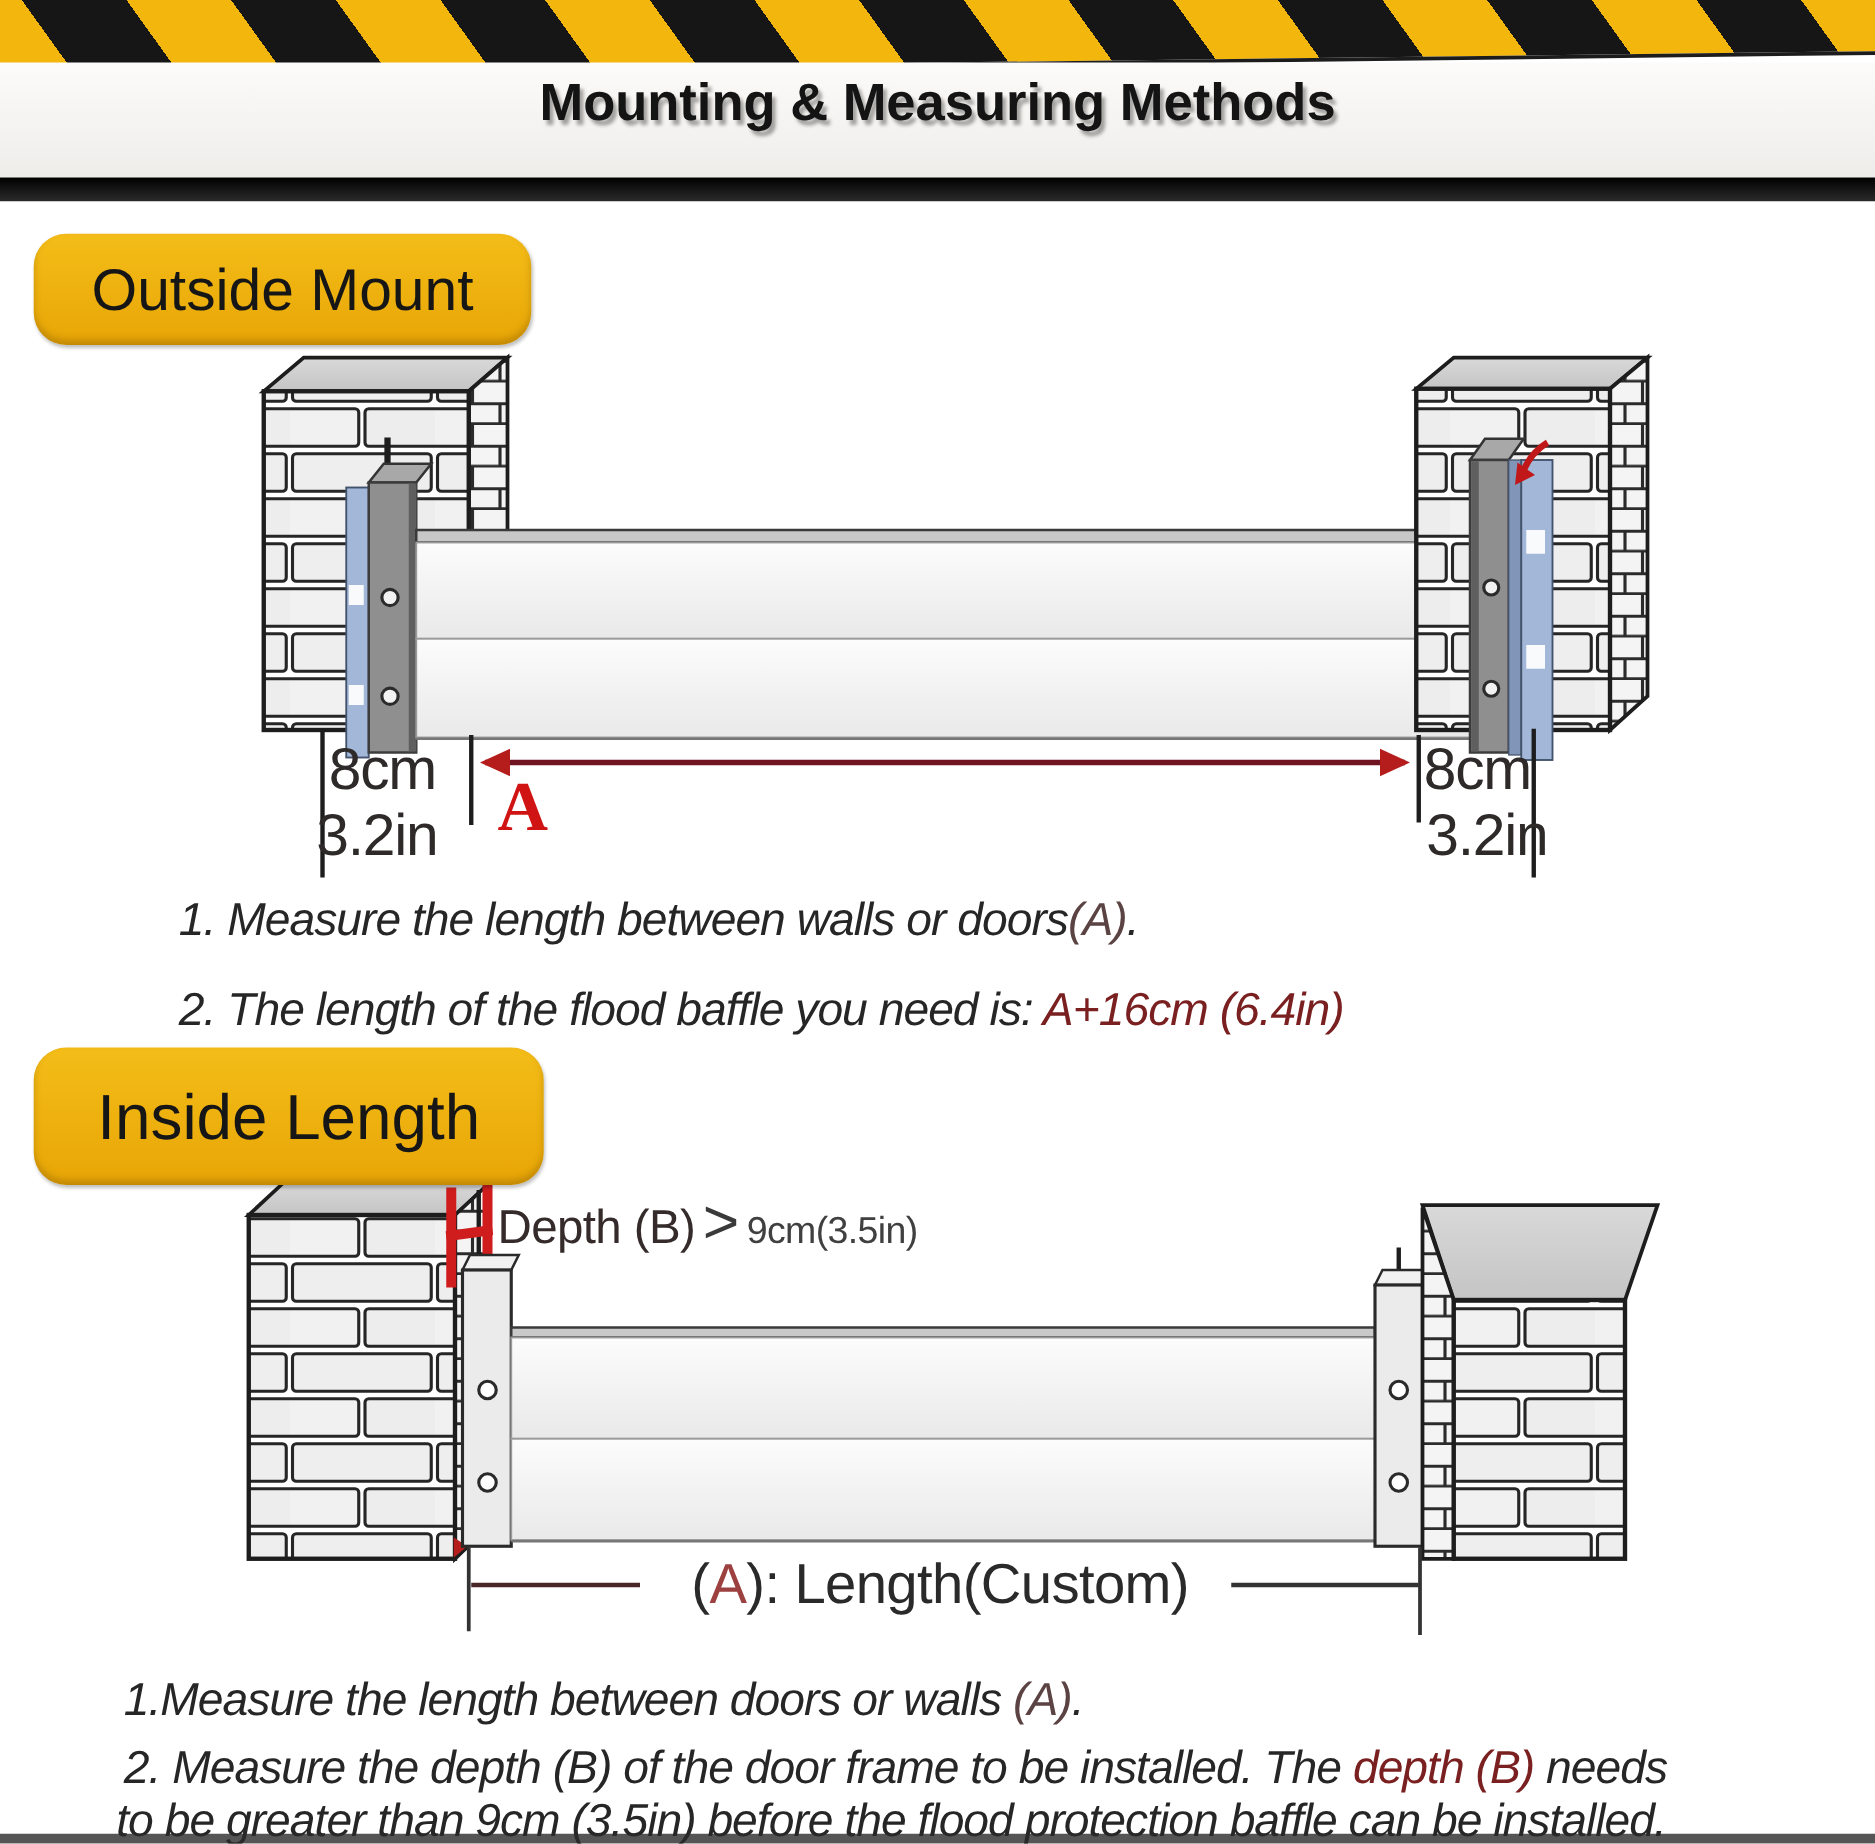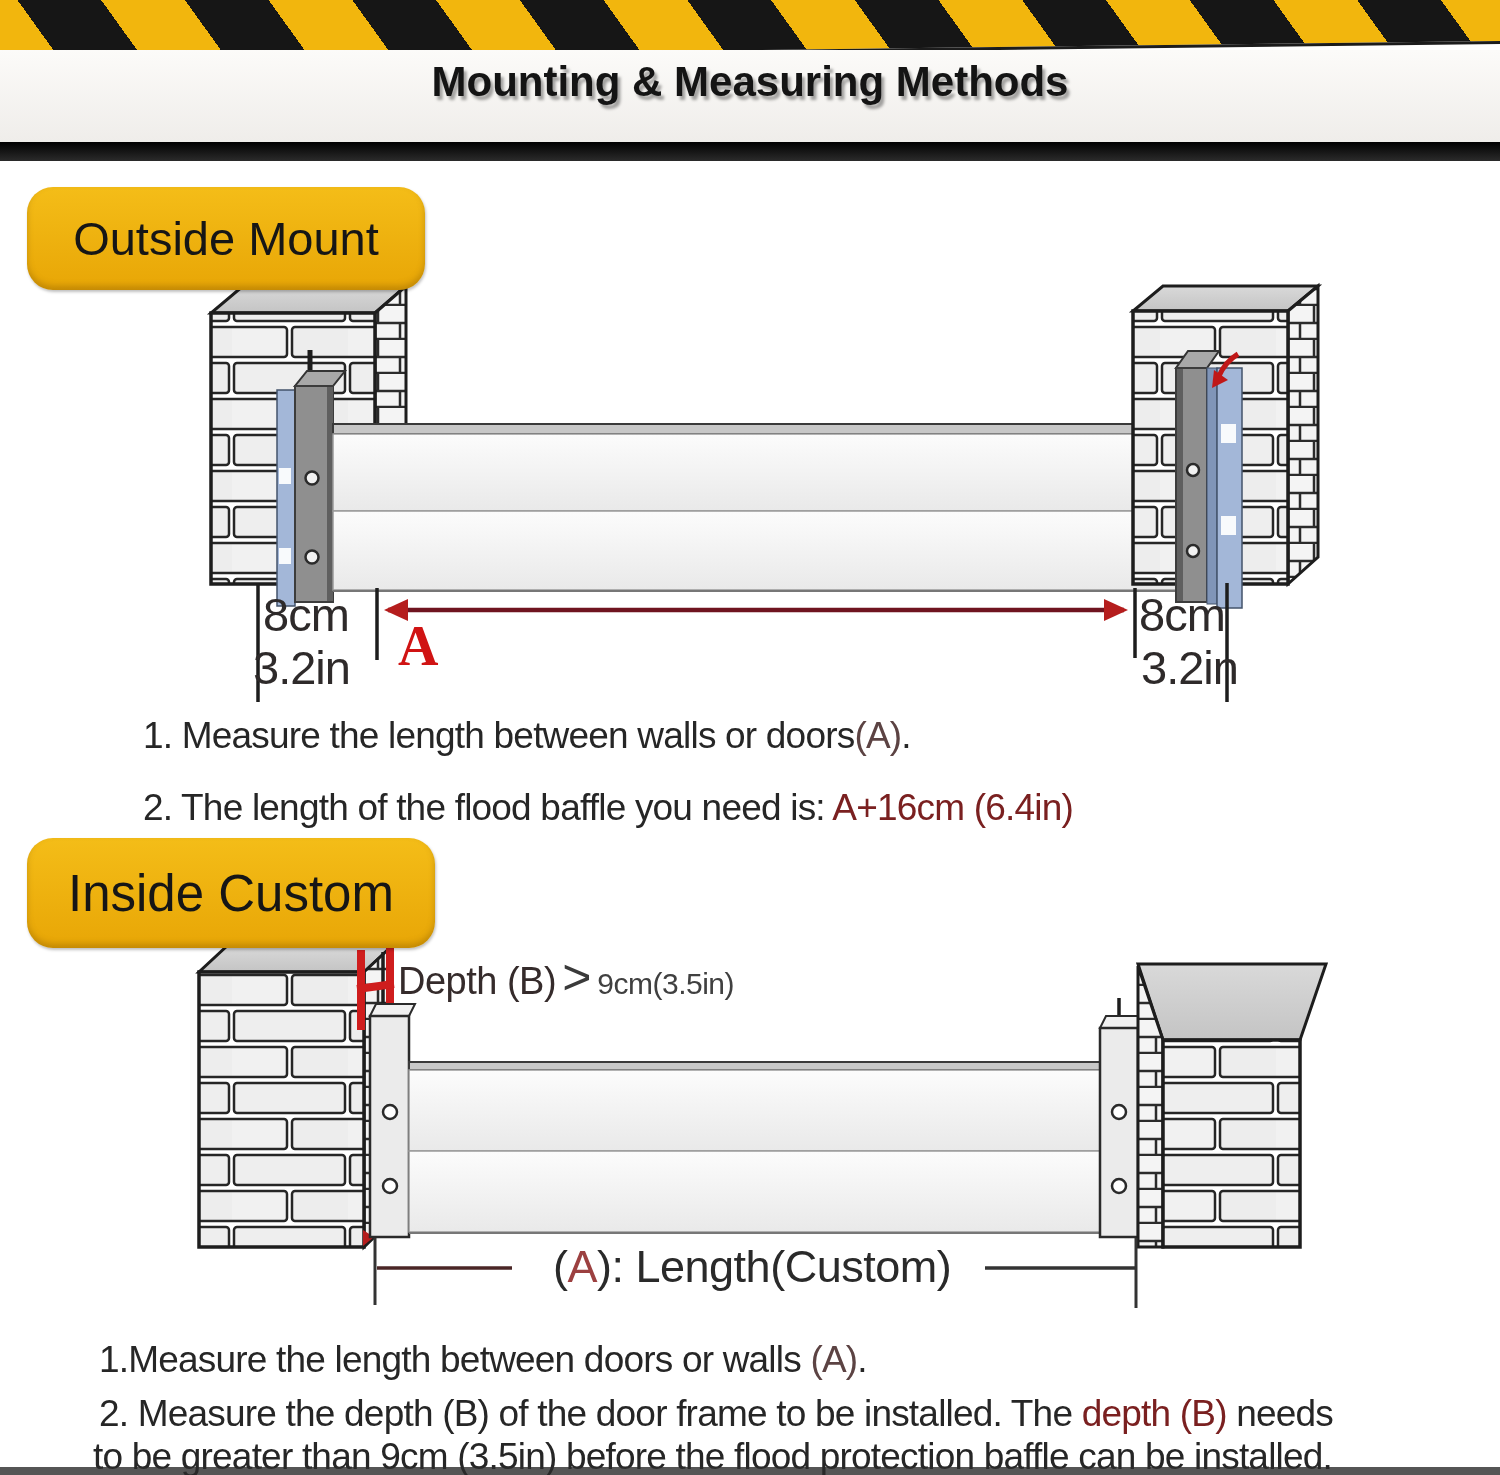--- a/index.html
+++ b/index.html
@@ -18,35 +18,35 @@
              text-shadow:3px 4px 3px rgba(0,0,0,0.35);white-space:nowrap;}
   .divider{position:absolute;top:142px;left:0;width:1500px;height:19px;
            background:linear-gradient(#000,#2b2b2b);}
   .bottombar{position:absolute;top:1467px;left:0;width:1500px;height:8px;background:#2a2a2a;opacity:.8;}
   
   .badge{position:absolute;border-radius:26px;
          background:linear-gradient(#f4bd18,#e8a606);
          box-shadow:inset 0 -4px 6px rgba(120,80,0,.35), 1px 2px 3px rgba(0,0,0,.25);
          display:flex;align-items:center;justify-content:center;
          color:#161616;white-space:nowrap;}
-  .badge1{left:27px;top:187px;width:398px;height:103px;font-size:47px;}
+  .badge1{left:27px;top:187px;width:398px;height:89px;font-size:47px;}
   .badge2{left:27px;top:838px;width:408px;height:110px;font-size:51px;}
   
   .meas{position:absolute;font-size:47px;letter-spacing:-1px;color:#2e2a2a;line-height:1;white-space:nowrap;}
   .spanlbl{position:absolute;left:398px;top:618px;display:flex;align-items:baseline;white-space:nowrap;}
   .spanlbl .big-a{font-family:"Liberation Serif",serif;font-weight:bold;font-size:56px;color:#d01313;line-height:1;}
   .spanlbl .txt{font-size:43px;letter-spacing:-1px;color:#2a2a2a;line-height:1;}
   .depthlbl{position:absolute;left:398px;top:948px;display:flex;align-items:baseline;white-space:nowrap;}
   .depthlbl .dark{font-size:38px;color:#352b2b;letter-spacing:-0.5px;}
   .depthlbl .gt{font-size:50px;color:#3a3a3a;padding:0 6px;}
   .depthlbl .red{font-size:30px;color:#404040;letter-spacing:-0.5px;}
   .lenlbl{position:absolute;left:553px;top:1241px;display:flex;align-items:baseline;
           font-size:45px;letter-spacing:-0.5px;color:#2a2a2a;white-space:nowrap;line-height:1.15;}
   .lenlbl .a-red{color:#9c4040;}
-  .step{position:absolute;font-size:37px;letter-spacing:-0.8px;color:#262626;white-space:nowrap;line-height:1.1;}
+  .step{position:absolute;font-size:37px;letter-spacing:-0.8px;color:#262626;white-space:nowrap;line-height:1.1;font-style:italic;}
   .accent-soft{color:#5c4343;}
   .accent-red{color:#7a2020;}
 </style>
 </head>
 <body>
 
 <div class="page">
 
   <svg class="abs" style="left:0;top:0;" width="1500" height="1475" viewBox="0 0 1500 1475">
     <defs>
@@ -184,21 +184,21 @@
 
   <div class="caution"></div>
   <div class="titleband"></div>
   <div class="pagetitle">Mounting &amp; Measuring Methods</div>
   <div class="divider"></div>
 
   <div class="badge badge1">
     <span>Outside Mount</span>
   </div>
   <div class="badge badge2">
-    <span>Inside Custom</span>
+    <span>Inside Length</span>
   </div>
 
   <div class="meas" style="left:263px;top:591px;">8cm</div>
   <div class="meas" style="left:253px;top:644px;">3.2in</div>
   <div class="meas" style="left:1139px;top:591px;">8cm</div>
   <div class="meas" style="left:1141px;top:644px;">3.2in</div>
 
   <div class="spanlbl">
     <span class="big-a">A</span>
   </div>

